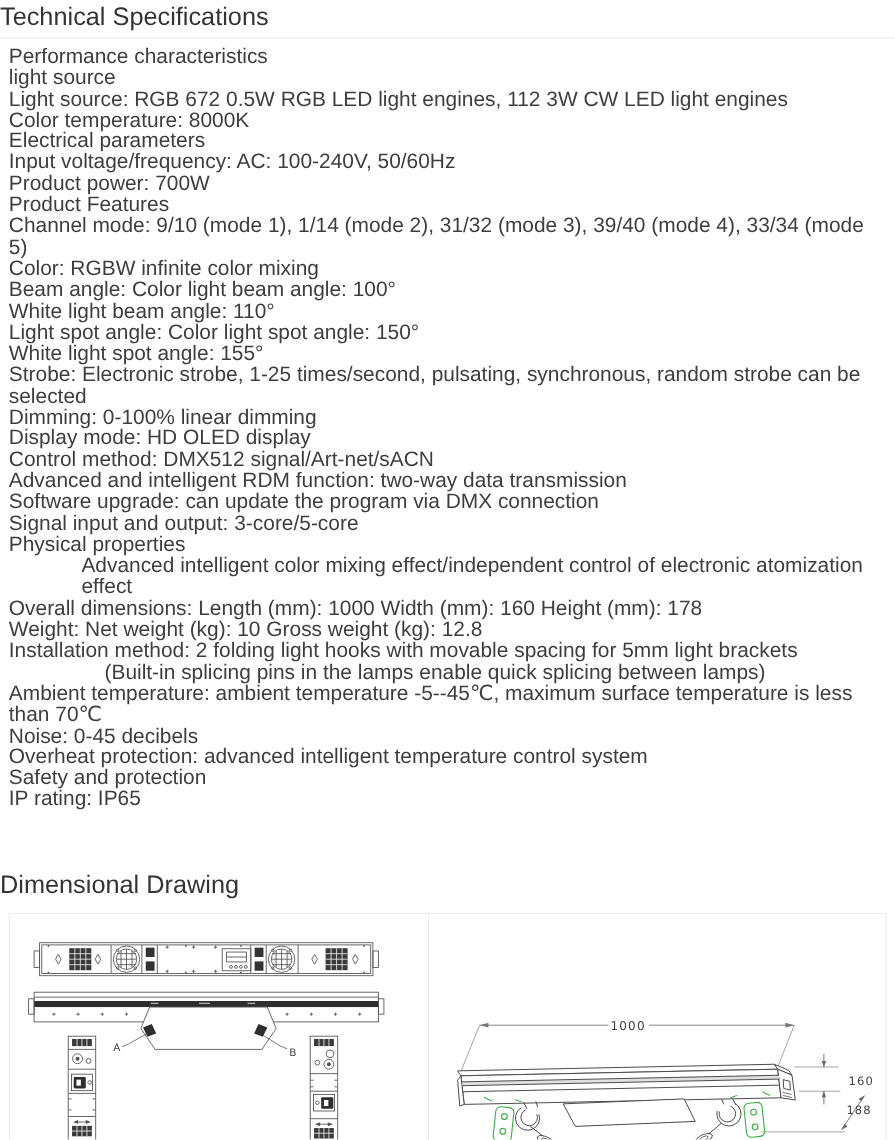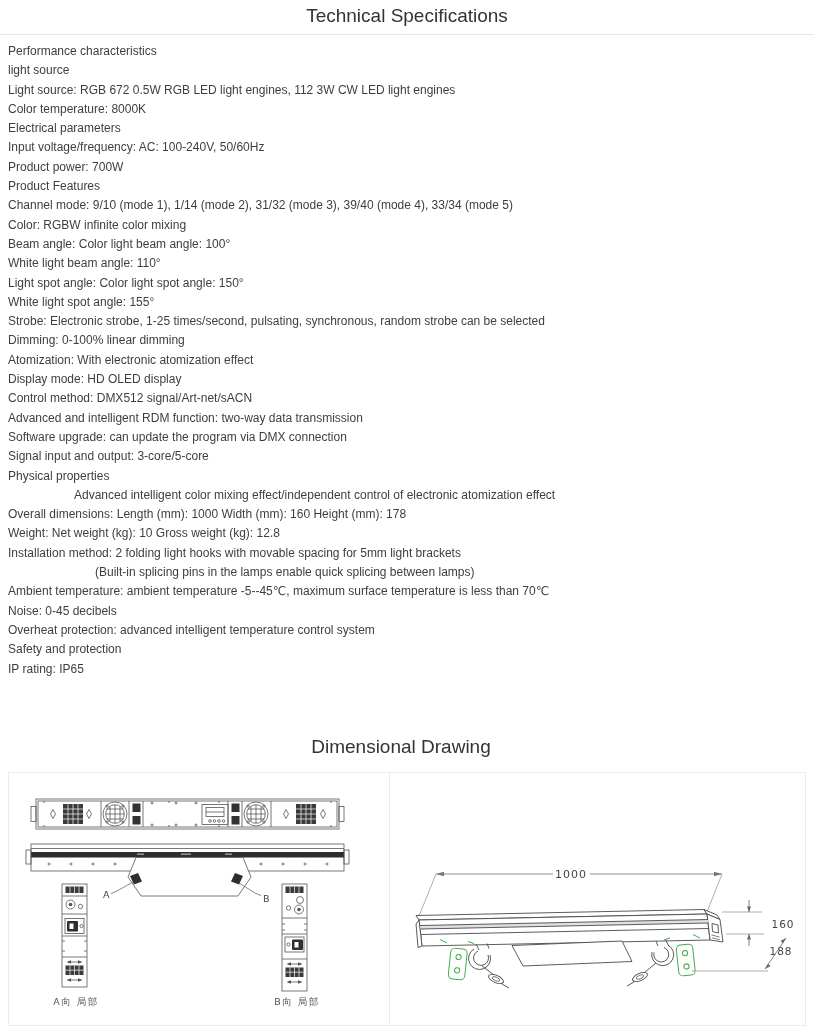--- a/index.html
+++ b/index.html
@@ -1,27 +1,27 @@
 <!DOCTYPE html>
 <html><head>
 <meta charset="utf-8">
 <style>
   html,body{margin:0;padding:0;}
   body{
     width:814px;height:1036px;overflow:hidden;background:#fff;
     font-family:"Liberation Sans","DejaVu Sans",sans-serif;color:#3e3e3e;
   }
   .sec-title{
-    text-align:center;font-weight:400;color:#333;
-    font-size:19px;line-height:21px;margin:0;
+    font-weight:400;color:#333;
+    font-size:23px;line-height:21px;margin:0;
   }
   .title-top{margin:5px 0 8px 0;}
   .title-drawing{margin:57px 12px 0 0;}
   .rule{border:none;border-top:1px solid #e7e7e7;margin:0;}
-  .specs{padding:7px 8px 0 8px;font-size:12px;line-height:19.3px;}
+  .specs{padding:7px 8px 0 8px;font-size:19px;line-height:19.3px;}
   .spec-line{white-space:pre-wrap;}
   .spec-line.indent-1{padding-left:66px;}
   .spec-line.indent-2{padding-left:87px;}
   .drawing-panel{
     margin:15px 8px 0 8px;border:1px solid #ececec;display:flex;height:252px;background:#fff;
   }
   .panel-left{width:380px;border-right:1px solid #ececec;}
   .panel-right{flex:1;}
   svg{display:block;}
   svg text{font-family:"DejaVu Sans","Liberation Sans",sans-serif;}
@@ -42,21 +42,20 @@
     <div class="spec-line">Product power: 700W</div>
     <div class="spec-line">Product Features</div>
     <div class="spec-line">Channel mode: 9/10 (mode 1), 1/14 (mode 2), 31/32 (mode 3), 39/40 (mode 4), 33/34 (mode 5)</div>
     <div class="spec-line">Color: RGBW infinite color mixing</div>
     <div class="spec-line">Beam angle: Color light beam angle: 100°</div>
     <div class="spec-line">White light beam angle: 110°</div>
     <div class="spec-line">Light spot angle: Color light spot angle: 150°</div>
     <div class="spec-line">White light spot angle: 155°</div>
     <div class="spec-line">Strobe: Electronic strobe, 1-25 times/second, pulsating, synchronous, random strobe can be selected</div>
     <div class="spec-line">Dimming: 0-100% linear dimming</div>
-    <div class="spec-line">Atomization: With electronic atomization effect</div>
     <div class="spec-line">Display mode: HD OLED display</div>
     <div class="spec-line">Control method: DMX512 signal/Art-net/sACN</div>
     <div class="spec-line">Advanced and intelligent RDM function: two-way data transmission</div>
     <div class="spec-line">Software upgrade: can update the program via DMX connection</div>
     <div class="spec-line">Signal input and output: 3-core/5-core</div>
     <div class="spec-line">Physical properties</div>
     <div class="spec-line indent-1">Advanced intelligent color mixing effect/independent control of electronic atomization effect</div>
     <div class="spec-line">Overall dimensions: Length (mm): 1000 Width (mm): 160 Height (mm): 178</div>
     <div class="spec-line">Weight: Net weight (kg): 10 Gross weight (kg): 12.8</div>
     <div class="spec-line">Installation method: 2 folding light hooks with movable spacing for 5mm light brackets</div>

